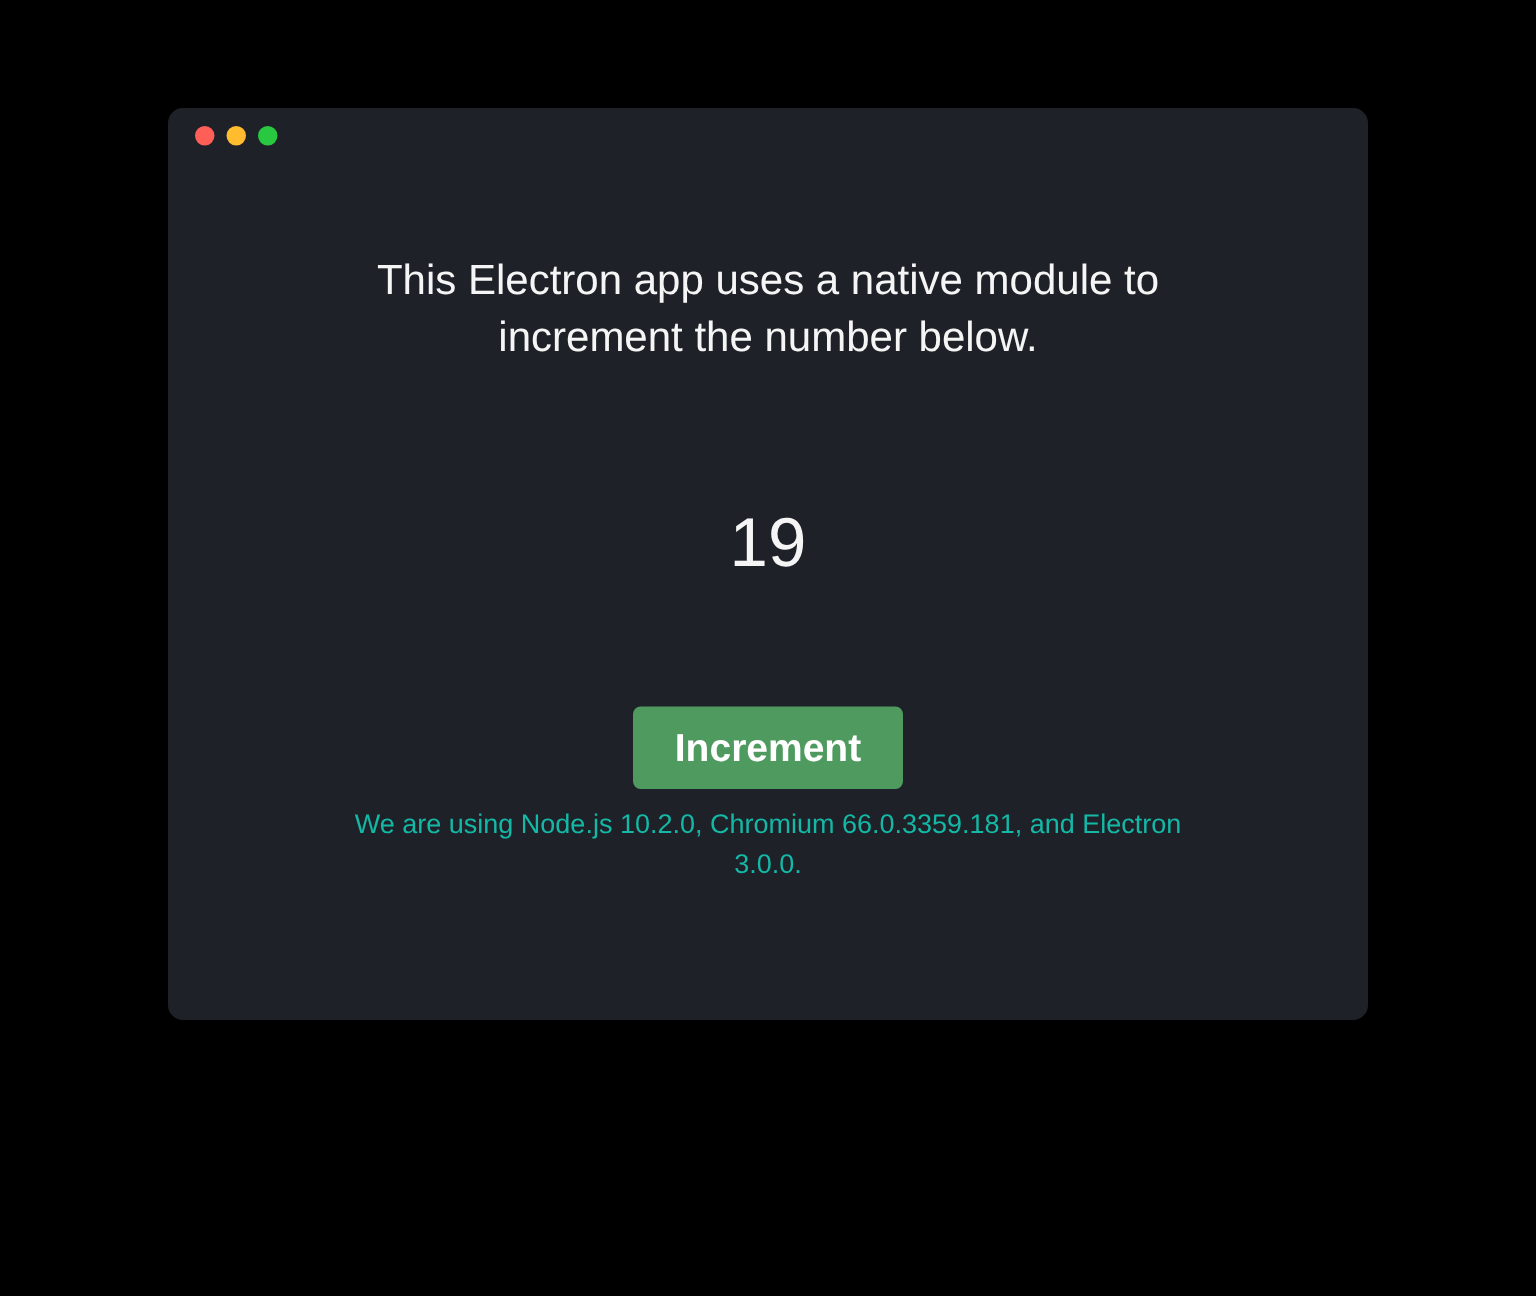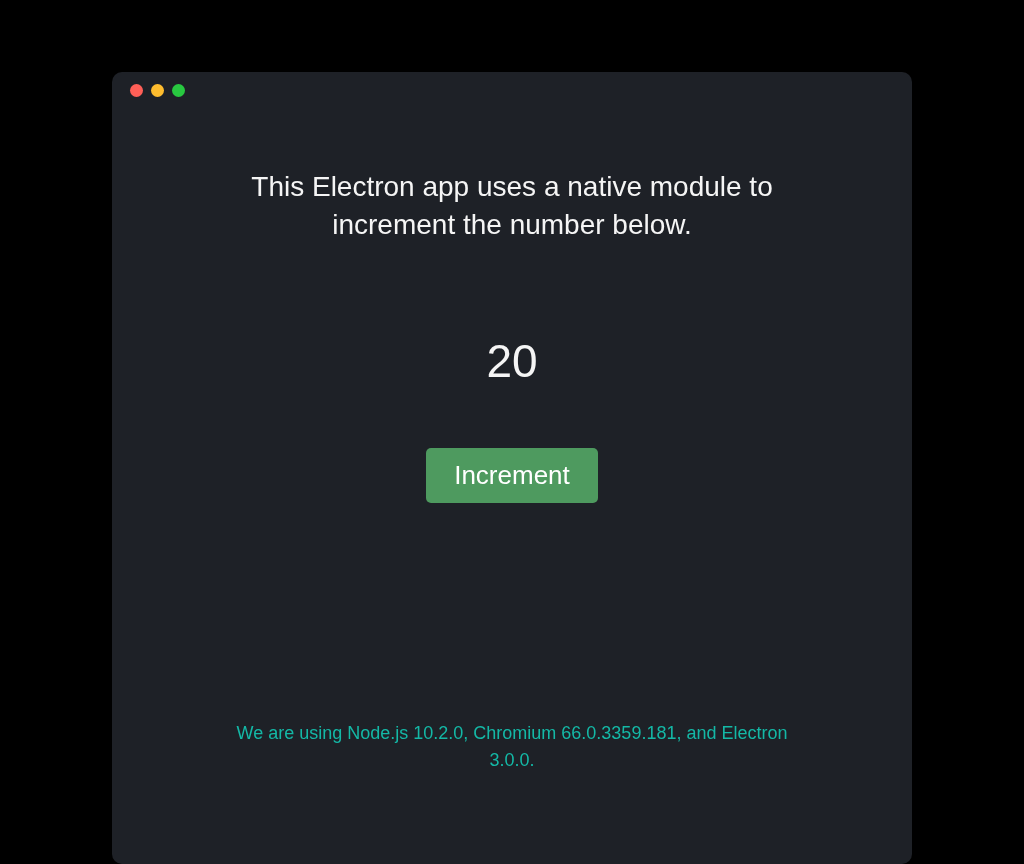--- a/index.html
+++ b/index.html
@@ -14,21 +14,21 @@
       background: #000;
       display: flex;
       align-items: flex-start;
       justify-content: center;
       font-family: -apple-system, BlinkMacSystemFont, "Segoe UI", Helvetica, Arial, sans-serif;
       padding-top: 72px;
     }
     
     .window {
       width: 800px;
-      height: 792px;
+      height: 608px;
       background: #1e2127;
       border-radius: 10px;
       box-shadow: 0 20px 60px rgba(0,0,0,0.5);
       overflow: hidden;
       position: relative;
     }
     
     .titlebar {
       height: 36px;
       display: flex;
@@ -65,28 +65,28 @@
     }
     
     .counter {
       color: #f5f5f5;
       font-size: 46px;
       font-weight: 400;
       margin-top: 90px;
     }
     
     .increment-btn {
-      margin-top: 60px;
+      margin-top: 83px;
       background: #4e9a5f;
       color: #fff;
       border: none;
       border-radius: 5px;
       padding: 12px 28px;
       font-size: 26px;
-      font-weight: 400;
+      font-weight: 700;
       cursor: pointer;
       font-family: inherit;
     }
     
     .footer {
       margin-top: auto;
       color: #14b8a6;
       font-size: 18px;
       line-height: 1.5;
       max-width: 560px;
@@ -99,19 +99,19 @@
 <div class="window">
   <div class="titlebar">
     <div class="traffic-light traffic-close"></div>
     <div class="traffic-light traffic-min"></div>
     <div class="traffic-light traffic-max"></div>
   </div>
 
   <div class="content">
     <div class="heading">This Electron app uses a native module to increment the number below.</div>
 
-    <div class="counter">20</div>
+    <div class="counter">19</div>
 
     <button class="increment-btn">Increment</button>
 
     <div class="footer">We are using Node.js 10.2.0, Chromium 66.0.3359.181, and Electron 3.0.0.</div>
   </div>
 </div>
 
 </body></html>

